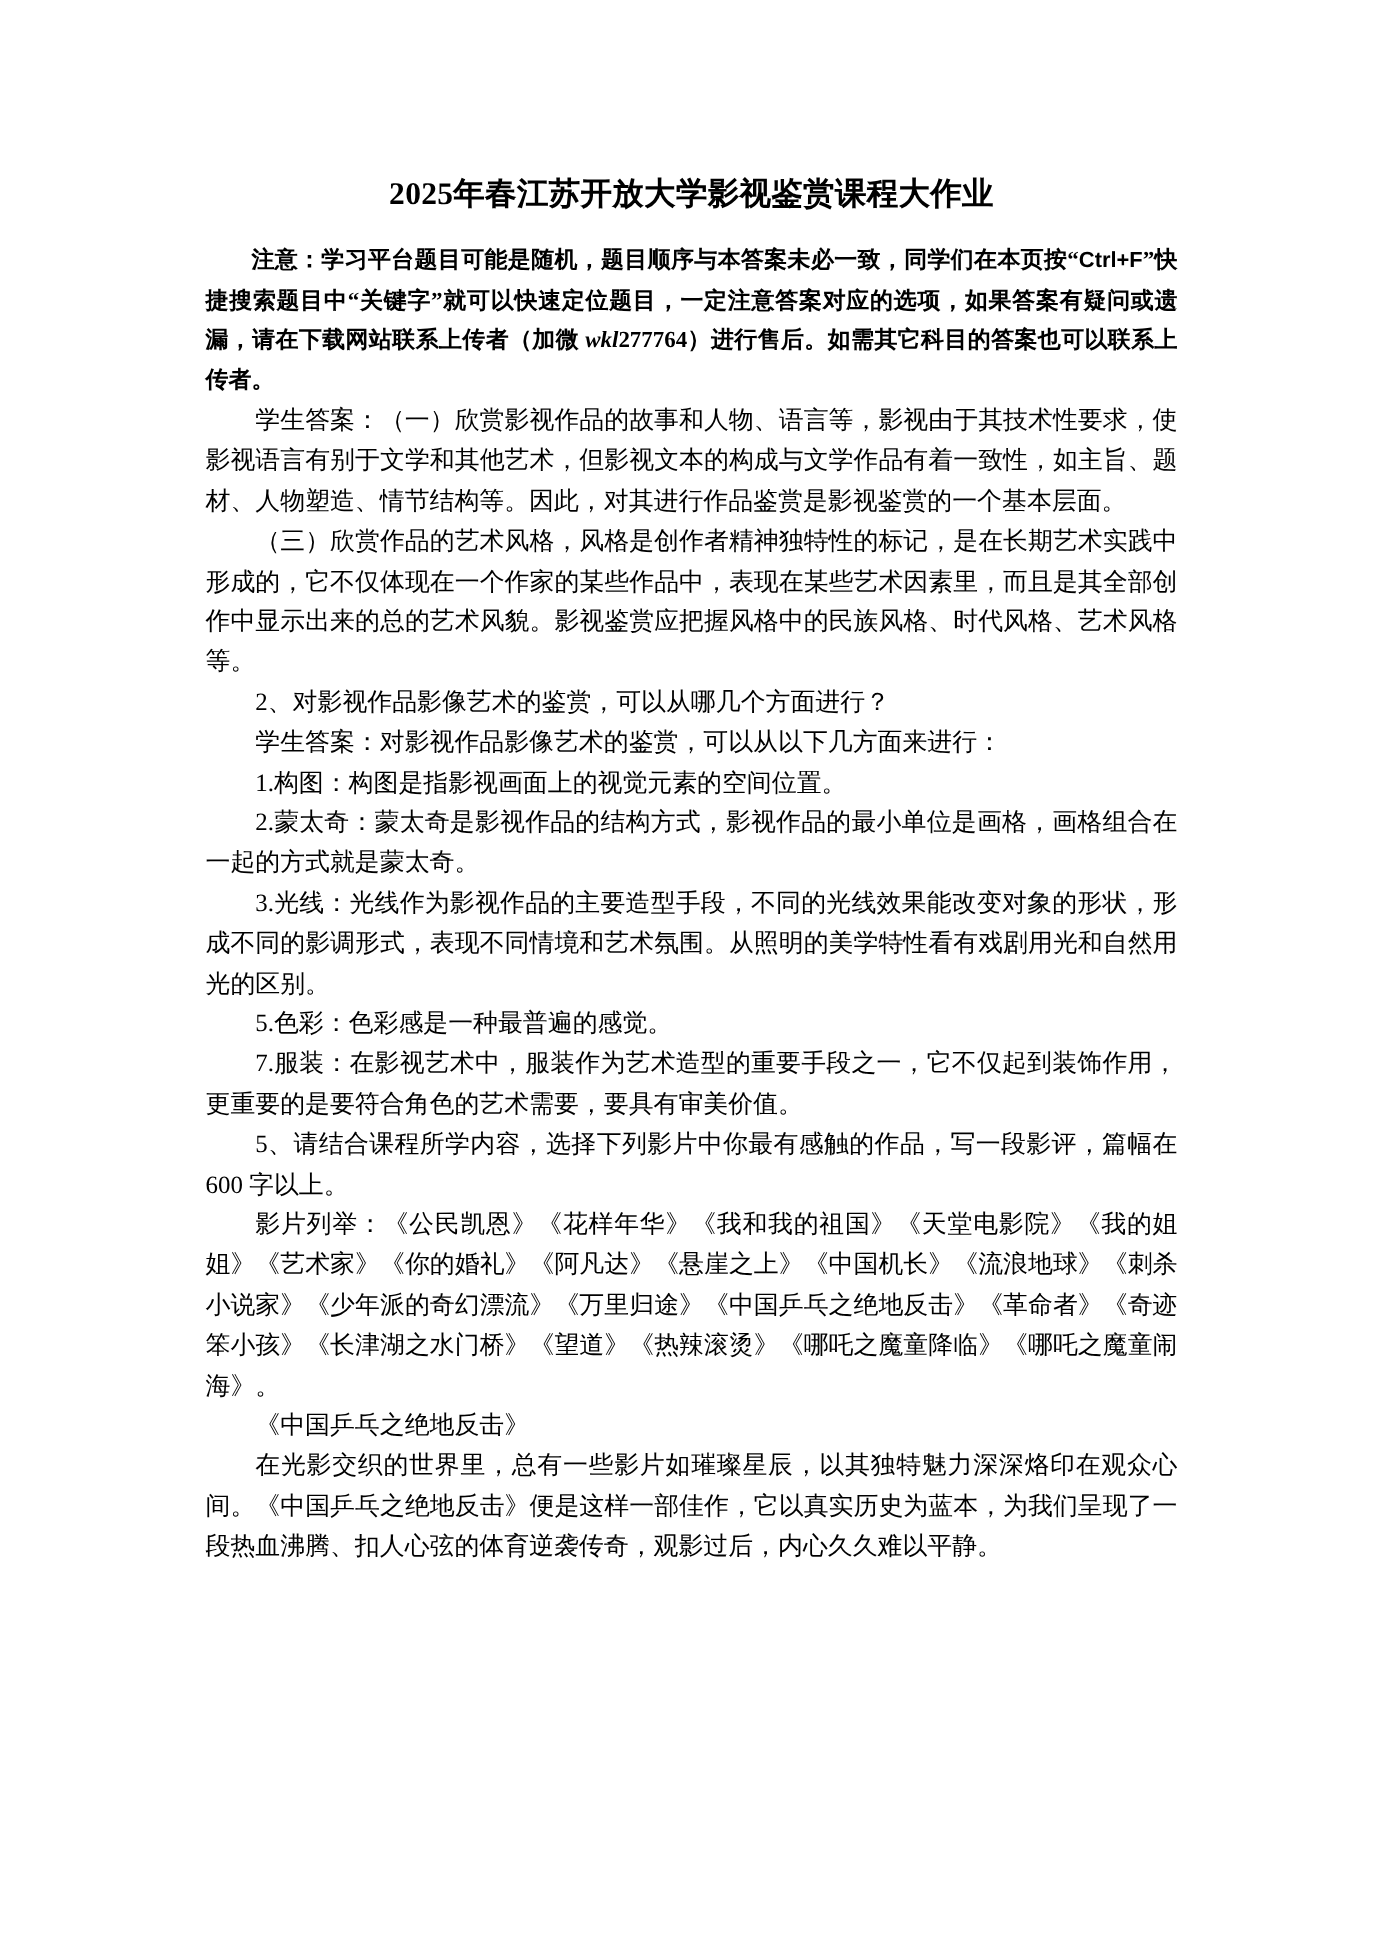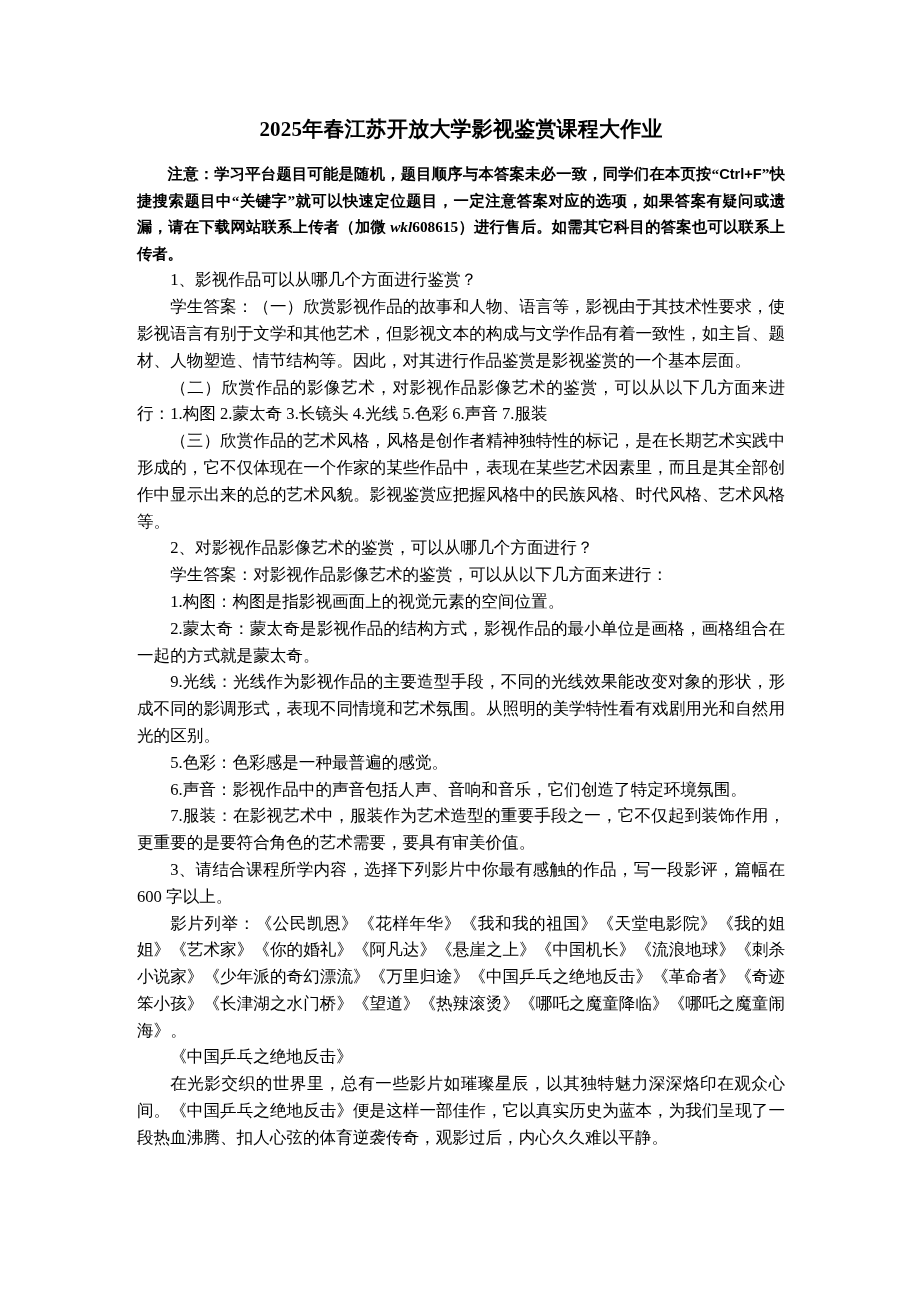--- a/index.html
+++ b/index.html
@@ -78,36 +78,33 @@
 </head>
 <body>
 
 <div class="page">
   <div class="content">
 
     <h1 class="doc-title">2025年春江苏开放大学影视鉴赏课程大作业</h1>
 
     <div class="title-gap"></div>
 
-    <p class="notice"><span>注意：学习平台题目可能是随机，题目顺序与本答案未必一致，同学们在本页按“</span><b class="kbd">Ctrl+F</b><span>”快捷搜索题目中“关键字”就可以快速定位题目，一定注意答案对应的选项，如果答案有疑问或遗漏，请在下载网站联系上传者（加微 </span><i class="wkl">wkl</i><b class="num">608615</b><span>）进行售后。如需其它科目的答案也可以联系上传者。</span></p>
+    <p class="notice"><span>注意：学习平台题目可能是随机，题目顺序与本答案未必一致，同学们在本页按“</span><b class="kbd">Ctrl+F</b><span>”快捷搜索题目中“关键字”就可以快速定位题目，一定注意答案对应的选项，如果答案有疑问或遗漏，请在下载网站联系上传者（加微 </span><i class="wkl">wkl</i><b class="num">277764</b><span>）进行售后。如需其它科目的答案也可以联系上传者。</span></p>
 
-    <p class="para">1、影视作品可以从哪几个方面进行鉴赏？</p>
     <p class="para">学生答案：（一）欣赏影视作品的故事和人物、语言等，影视由于其技术性要求，使影视语言有别于文学和其他艺术，但影视文本的构成与文学作品有着一致性，如主旨、题材、人物塑造、情节结构等。因此，对其进行作品鉴赏是影视鉴赏的一个基本层面。</p>
-    <p class="para">（二）欣赏作品的影像艺术，对影视作品影像艺术的鉴赏，可以从以下几方面来进行：1.构图 2.蒙太奇 3.长镜头 4.光线 5.色彩 6.声音 7.服装</p>
     <p class="para">（三）欣赏作品的艺术风格，风格是创作者精神独特性的标记，是在长期艺术实践中形成的，它不仅体现在一个作家的某些作品中，表现在某些艺术因素里，而且是其全部创作中显示出来的总的艺术风貌。影视鉴赏应把握风格中的民族风格、时代风格、艺术风格等。</p>
 
     <p class="para">2、对影视作品影像艺术的鉴赏，可以从哪几个方面进行？</p>
     <p class="para">学生答案：对影视作品影像艺术的鉴赏，可以从以下几方面来进行：</p>
     <p class="para">1.构图：构图是指影视画面上的视觉元素的空间位置。</p>
     <p class="para">2.蒙太奇：蒙太奇是影视作品的结构方式，影视作品的最小单位是画格，画格组合在一起的方式就是蒙太奇。</p>
-    <p class="para">9.光线：光线作为影视作品的主要造型手段，不同的光线效果能改变对象的形状，形成不同的影调形式，表现不同情境和艺术氛围。从照明的美学特性看有戏剧用光和自然用光的区别。</p>
+    <p class="para">3.光线：光线作为影视作品的主要造型手段，不同的光线效果能改变对象的形状，形成不同的影调形式，表现不同情境和艺术氛围。从照明的美学特性看有戏剧用光和自然用光的区别。</p>
     <p class="para">5.色彩：色彩感是一种最普遍的感觉。</p>
-    <p class="para">6.声音：影视作品中的声音包括人声、音响和音乐，它们创造了特定环境氛围。</p>
     <p class="para">7.服装：在影视艺术中，服装作为艺术造型的重要手段之一，它不仅起到装饰作用，更重要的是要符合角色的艺术需要，要具有审美价值。</p>
 
-    <p class="para">3、请结合课程所学内容，选择下列影片中你最有感触的作品，写一段影评，篇幅在 600 字以上。</p>
+    <p class="para">5、请结合课程所学内容，选择下列影片中你最有感触的作品，写一段影评，篇幅在 600 字以上。</p>
     <p class="para">影片列举：《公民凯恩》《花样年华》《我和我的祖国》《天堂电影院》《我的姐姐》《艺术家》《你的婚礼》《阿凡达》《悬崖之上》《中国机长》《流浪地球》《刺杀小说家》《少年派的奇幻漂流》《万里归途》《中国乒乓之绝地反击》《革命者》《奇迹笨小孩》《长津湖之水门桥》《望道》《热辣滚烫》《哪吒之魔童降临》《哪吒之魔童闹海》。</p>
 
     <p class="para">《中国乒乓之绝地反击》</p>
     <p class="para">在光影交织的世界里，总有一些影片如璀璨星辰，以其独特魅力深深烙印在观众心间。《中国乒乓之绝地反击》便是这样一部佳作，它以真实历史为蓝本，为我们呈现了一段热血沸腾、扣人心弦的体育逆袭传奇，观影过后，内心久久难以平静。</p>
 
   </div>
 </div>
 
 </body></html>

